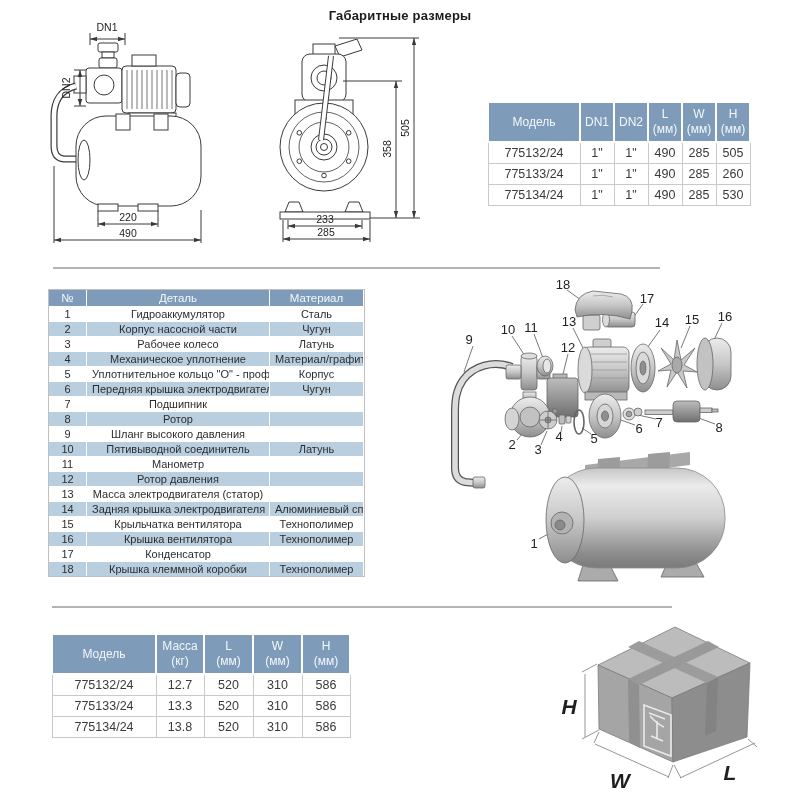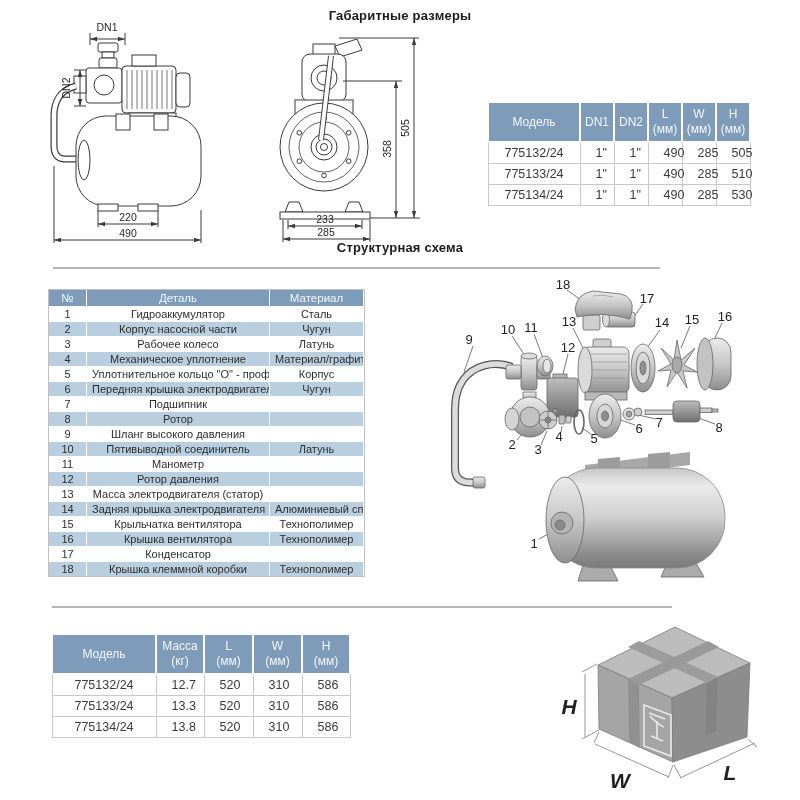--- a/index.html
+++ b/index.html
@@ -8,21 +8,21 @@
   .section-title { position:absolute; left:0; width:100%; text-align:center;
     font-size:13px; font-weight:bold; color:#1b1b1b; letter-spacing:.2px; }
   .divider { position:absolute; height:2px; background:#b4b4b4; }
   .abs { position:absolute; }
 
   table.spec { border-collapse:collapse; table-layout:fixed; }
   table.spec th { background:var(--hdr,#7e9cb9); color:#f3f7fb; font-weight:normal;
     font-size:12px; line-height:1.25; padding:4px 1px; border:2px solid #fff;
     white-space:pre-line; text-align:center; vertical-align:middle; }
   table.spec td { font-size:12.5px; color:#3a3a3a; text-align:center;
-    border:1px solid #c9c9c9; padding:3px 15px; background:#fff; }
+    border:1px solid #c9c9c9; padding:3px 6px; background:#fff; }
 
   table.parts { border-collapse:separate; border-spacing:0; table-layout:fixed;
     border:1px solid #c0c0c0; }
   table.parts th { background:var(--hdr,#7e9cb9); color:#f3f7fb; font-weight:normal;
     font-size:11.5px; padding:2px 3px; border-right:1.5px solid #fff; text-align:center; }
   table.parts td { font-size:11px; color:#2d2d2d; padding:1px 5px; background:#fff;
     border-right:1.5px solid #fff; border-top:1.5px solid #fff; text-align:center;
     overflow:hidden; white-space:nowrap; }
   table.parts td:first-child { text-align:center; padding:1px 2px; }
   table.parts tr:nth-child(even) td { background:var(--stripe,#b9cfe0); }
@@ -196,34 +196,33 @@
           <td>490</td>
           <td>285</td>
           <td>505</td>
         </tr>
         <tr>
           <td>775133/24</td>
           <td>1"</td>
           <td>1"</td>
           <td>490</td>
           <td>285</td>
-          <td>510</td>
+          <td>260</td>
         </tr>
         <tr>
           <td>775134/24</td>
           <td>1"</td>
           <td>1"</td>
           <td>490</td>
           <td>285</td>
           <td>530</td>
         </tr>
       </tbody>
   </table>
 
-  <div class="section-title" style="top:240px;">Структурная схема</div>
   <div class="divider" style="left:53px; top:267px; width:607px;"></div>
 
   <table class="parts abs" style="left:48px; top:289px; width:315px;">
     <colgroup>
         <col style="width:38px">
         <col style="width:183px">
         <col style="width:94px">
       </colgroup>
     <thead>
         <tr>

